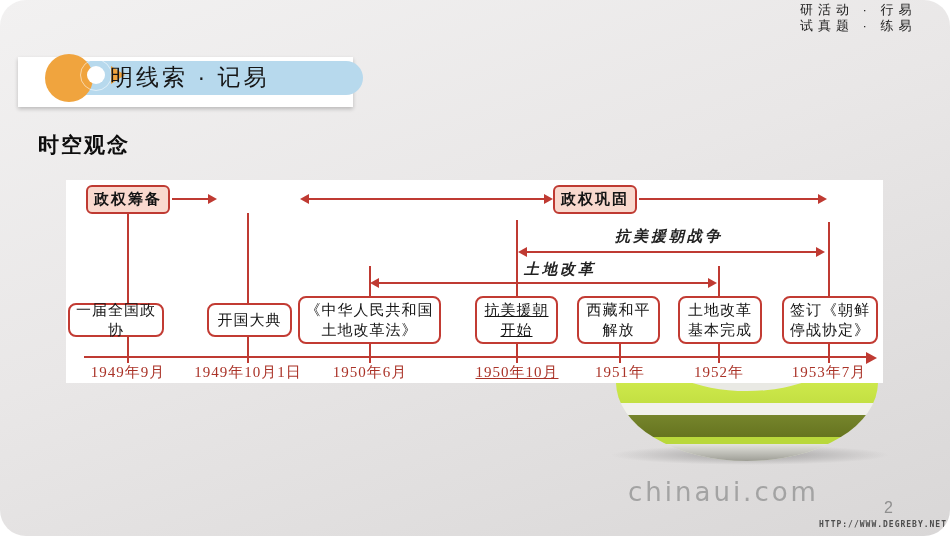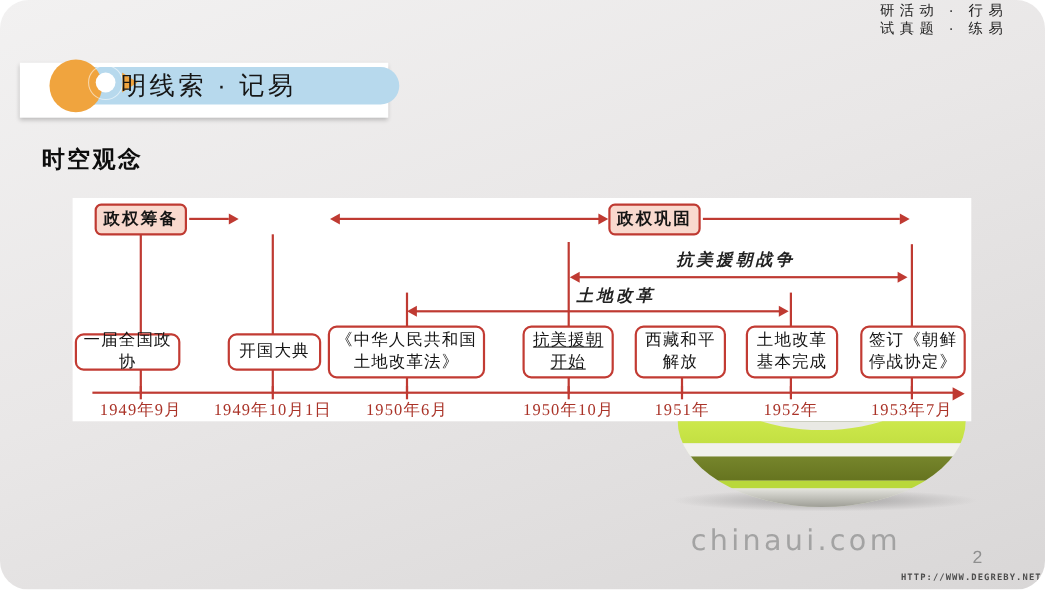--- a/index.html
+++ b/index.html
@@ -158,21 +158,21 @@
   <div class="tick" style="left:247px;top:351px;"></div>
   <div class="tick" style="left:369px;top:351px;"></div>
   <div class="tick" style="left:516px;top:351px;"></div>
   <div class="tick" style="left:619px;top:351px;"></div>
   <div class="tick" style="left:718px;top:351px;"></div>
   <div class="tick" style="left:828px;top:351px;"></div>
 
   <div class="date" style="left:128px;top:363px;">1949年9月</div>
   <div class="date" style="left:248px;top:363px;">1949年10月1日</div>
   <div class="date" style="left:370px;top:363px;">1950年6月</div>
-  <div class="date" style="left:517px;top:363px;">1950年10月</div>
+  <div class="date" style="left:517px;top:363px;text-decoration:underline;">1950年10月</div>
   <div class="date" style="left:620px;top:363px;">1951年</div>
   <div class="date" style="left:719px;top:363px;">1952年</div>
   <div class="date" style="left:829px;top:363px;">1953年7月</div>
 
   <div class="bowl">
     <div class="bowl-shadow"></div>
     <div class="bowl-shape">
       <div class="band band-lime1"></div>
       <div class="band band-white"></div>
       <div class="band band-olive"></div>

